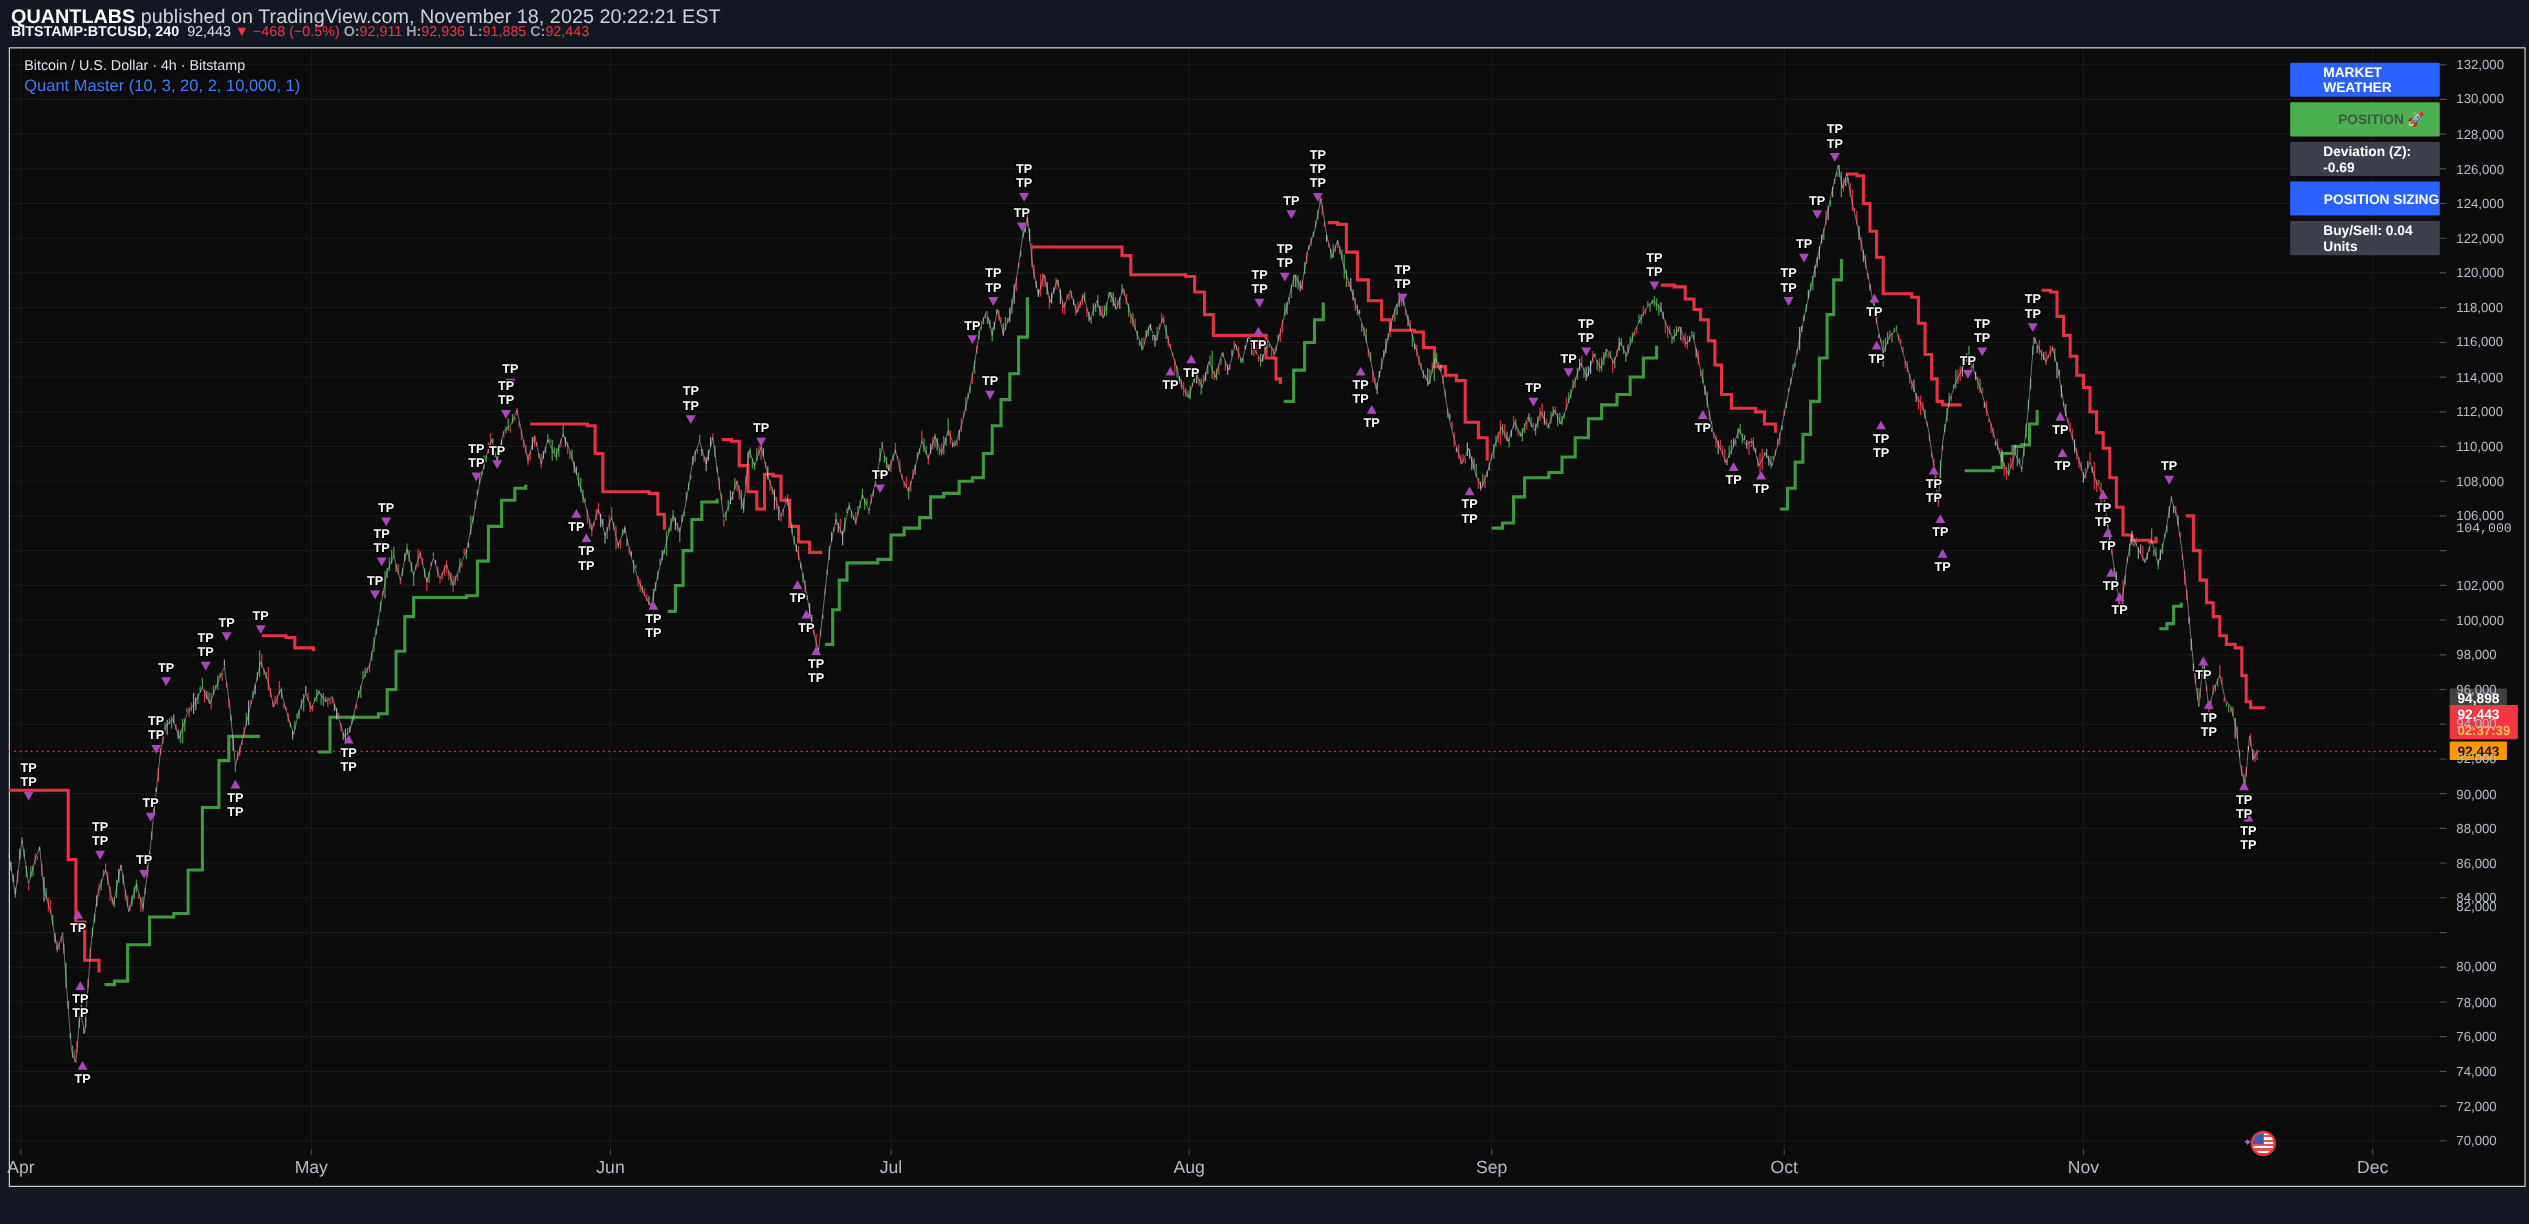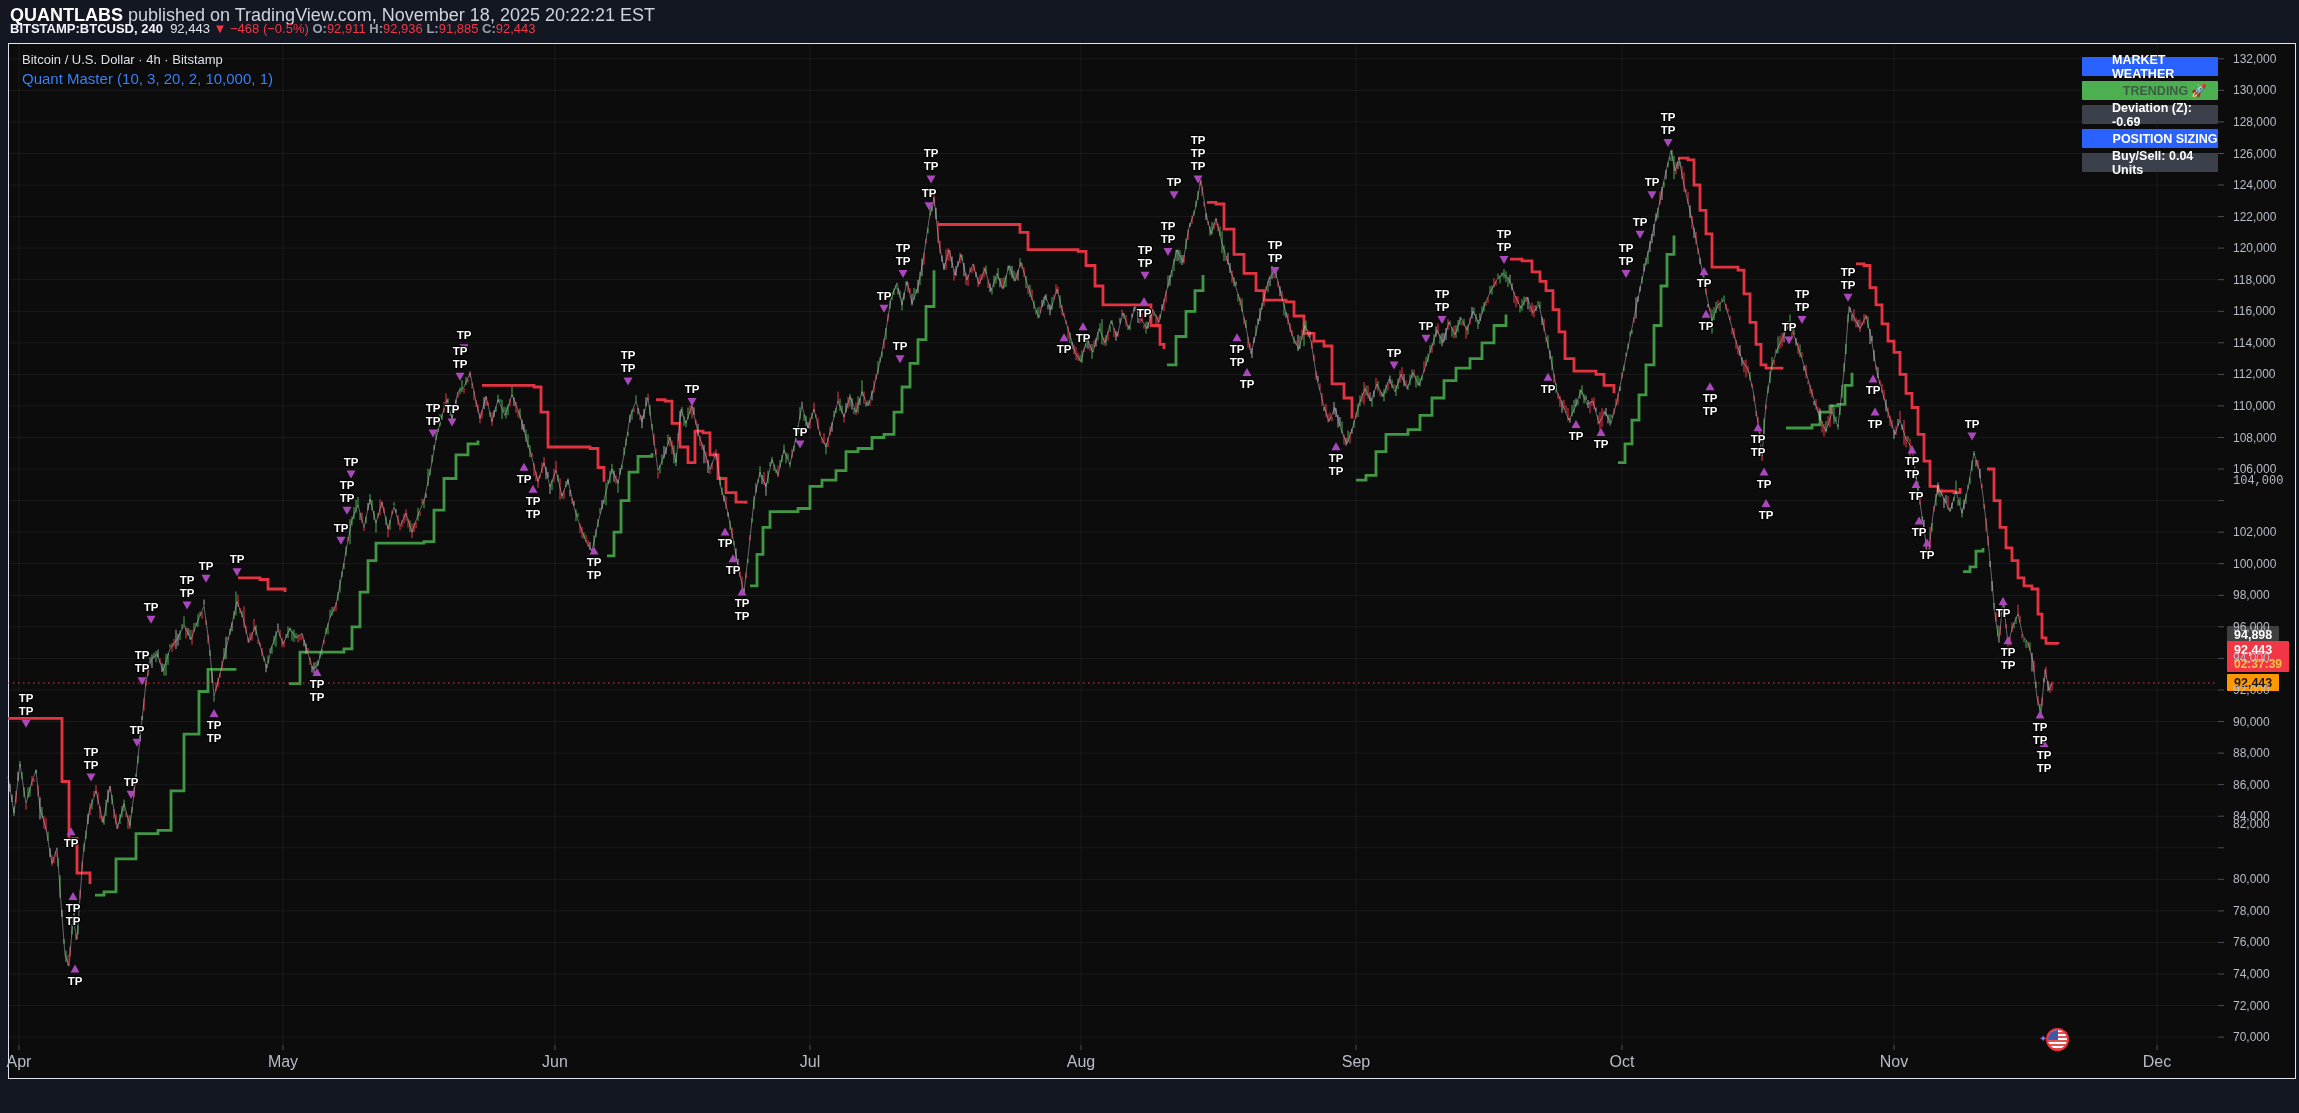--- a/index.html
+++ b/index.html
@@ -14,21 +14,21 @@
   #hdr2 .dim{color:#9aa0ac;font-weight:700;}
   
   #frame{position:absolute;left:8px;top:43px;width:2288px;height:1036px;border:1px solid #dfe3eb;background:#0c0c0d;box-sizing:border-box;}
   #chart-svg{position:absolute;left:0;top:0;}
   
   .legend{position:absolute;white-space:nowrap;text-shadow:0 1px 2px #000;}
   #legend1{left:22px;top:52px;font-size:13px;color:#dde1ea;font-weight:500;}
   #legend2{left:22px;top:70px;font-size:15px;color:#3b82f6;}
   
   #panel{position:absolute;left:2082px;top:57px;width:136px;}
-  .prow{height:19px;margin-bottom:5px;display:flex;align-items:center;justify-content:center;font-size:12.5px;font-weight:700;border-radius:1px;padding-left:30px;}
+  .prow{height:31px;margin-bottom:5px;display:flex;align-items:center;justify-content:center;font-size:12.5px;font-weight:700;border-radius:1px;padding-left:30px;}
   .prow.header{background:#2962ff;color:#fff;}
   .prow.trend{background:#4caf50;color:#3e5c44;}
   .prow.value{background:#3c404b;color:#fff;}
   
   .ytick{position:absolute;left:2233px;font-size:12px;color:#b7bcc8;transform:translateY(-50%);white-space:nowrap;}
   .mlabel{position:absolute;top:1053px;font-size:16px;color:#b7bcc8;transform:translateX(-50%);white-space:nowrap;}
   
   .badge{position:absolute;left:2227px;color:#fff;font-size:12.5px;font-weight:700;display:flex;flex-direction:column;justify-content:center;padding-left:7px;box-sizing:border-box;border-radius:1px;line-height:14px;}
   #badge-stop{width:52px;height:17px;background:#404040;}
   #badge-last{width:62px;height:31px;background:#f23645;}
@@ -282,21 +282,21 @@
         <text x="2044" y="758.9">TP</text>
         <text x="2044" y="771.9">TP</text>
       </g>
     </svg>
 
   <div class="legend" id="legend1">Bitcoin / U.S. Dollar · 4h · Bitstamp</div>
   <div class="legend" id="legend2">Quant Master (10, 3, 20, 2, 10,000, 1)</div>
 
   <div id="panel">
     <div class="prow header">MARKET WEATHER</div>
-    <div class="prow trend">TRENDING 🚀</div>
+    <div class="prow trend">POSITION 🚀</div>
     <div class="prow value">Deviation (Z): -0.69</div>
     <div class="prow header">POSITION SIZING</div>
     <div class="prow value">Buy/Sell: 0.04 Units</div>
   </div>
 
   <div class="badge" id="badge-stop" style="top: 626.232px;">
       <span>94,898</span>
     </div>
   <div class="badge" id="badge-last" style="top: 641.47px;">
       <span>92,443</span>

